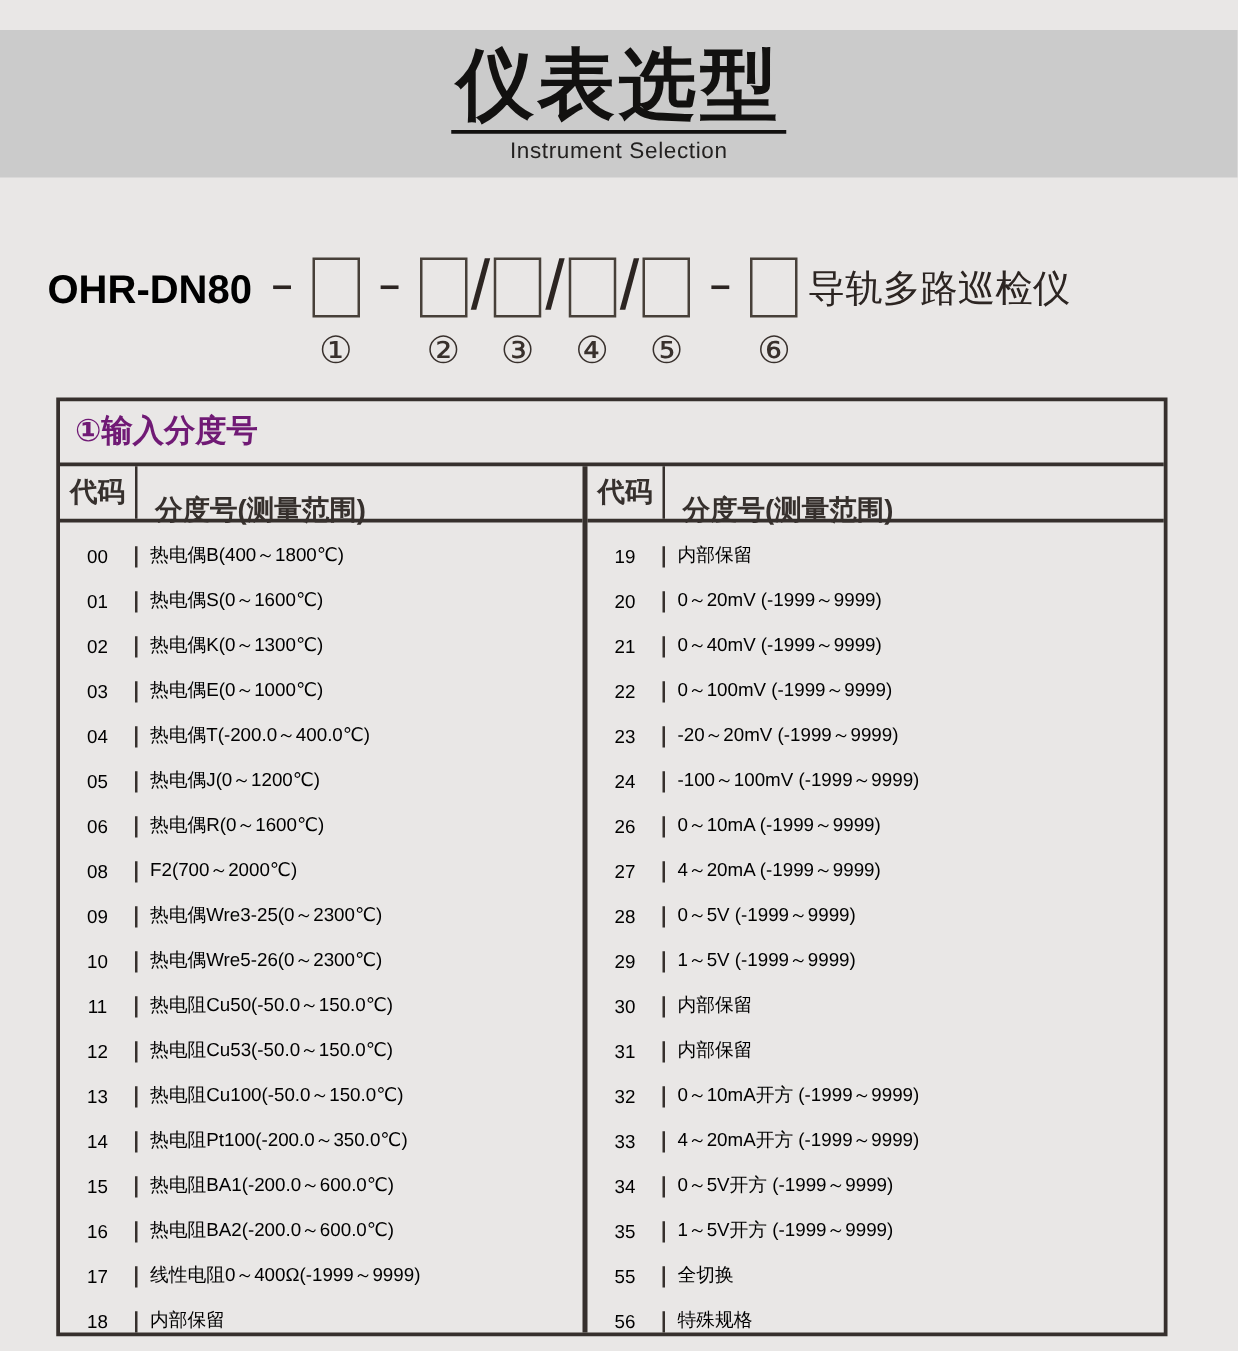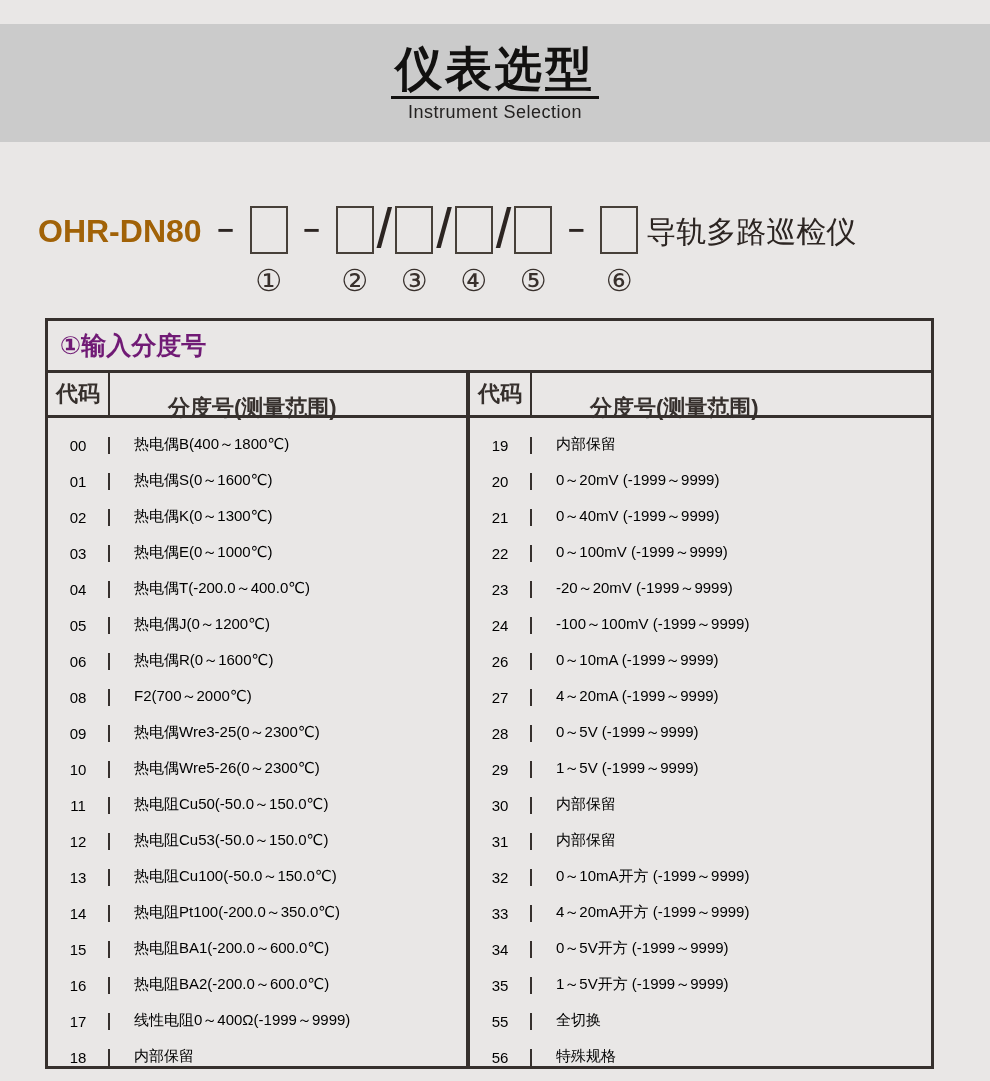--- a/index.html
+++ b/index.html
@@ -9,30 +9,30 @@
     font-family:"Liberation Sans","DejaVu Sans",sans-serif;
     color:#3a322e;
   }
   
   .banner{
     position:absolute;left:0;top:24px;width:990px;height:118px;
     background:#cbcbcb;
     display:flex;flex-direction:column;align-items:center;justify-content:center;
   }
   .banner-title{
-    font-size:47px;font-weight:700;color:#121110;letter-spacing:3px;
+    font-size:62px;font-weight:700;color:#121110;letter-spacing:3px;
     border-bottom:3px solid #121110;padding:0 4px 1px 4px;line-height:1.1;
   }
   .banner-subtitle{
     font-size:18px;color:#232120;margin-top:3px;letter-spacing:.5px;
   }
   
   .model-wrap{position:absolute;left:38px;top:206px;width:950px;}
   .model-row{display:flex;align-items:flex-start;}
-  .model-prefix{font-size:32px;font-weight:700;line-height:50px;color:#a16207;white-space:nowrap;}
+  .model-prefix{font-size:32px;font-weight:700;line-height:50px;color:#000000;white-space:nowrap;}
   .sep{color:#2c2522;white-space:pre;}
   .sep-dash{font-size:30px;font-weight:700;line-height:46px;margin:0 9px;}
   .sep-slash{font-size:56px;font-weight:400;line-height:44px;margin:0 3px;}
   .slot{display:flex;flex-direction:column;align-items:center;}
   .code-box{width:38px;height:48px;border:2px solid #474039;background:transparent;box-sizing:border-box;}
   .pos-circle{margin-top:12px;font-size:30px;line-height:30px;color:#38302c;}
   .model-suffix{font-size:30px;font-weight:400;line-height:52px;margin-left:8px;color:#2c2522;white-space:nowrap;}
   
   .sel-table{
     position:absolute;left:45px;top:318px;width:889px;
@@ -42,34 +42,34 @@
     height:49px;line-height:49px;padding-left:12px;
     font-size:25px;font-weight:700;color:#701a75;
     border-bottom:3px solid #36302d;
   }
   .tbl-cols{display:flex;align-items:stretch;}
   .half{box-sizing:border-box;}
   .half-left{width:420px;flex:none;border-right:2px solid #36302d;}
   .half-right{flex:1;border-left:2px solid #36302d;}
   .half-header{
     display:flex;height:42px;border-bottom:3px solid #36302d;
-    font-size:22px;font-weight:700;color:#36302d;align-items:stretch;gap:44px;
+    font-size:22px;font-weight:700;color:#36302d;align-items:stretch;
   }
   .hdr-code{
     width:60px;flex:none;border-right:2px solid #36302d;
     display:flex;align-items:center;justify-content:center;
   }
   .hdr-desc{display:flex;align-items:center;padding-left:14px;white-space:nowrap;margin-top:27px;}
   .row{display:flex;height:36px;font-size:15px;color:#000000;align-items:flex-end;}
   .row .cell-code{
     width:60px;flex:none;border-right:2px solid #36302d;
     display:flex;align-items:center;justify-content:center;
   }
   .row .cell-desc{
-    display:flex;align-items:center;padding-left:24px;white-space:nowrap;overflow:hidden;
+    display:flex;align-items:center;padding-left:10px;white-space:nowrap;overflow:hidden;
   }
 </style>
 </head>
 <body>
 
 <div class="banner">
   <div class="banner-title">仪表选型</div>
   <div class="banner-subtitle">Instrument Selection</div>
 </div>
 

